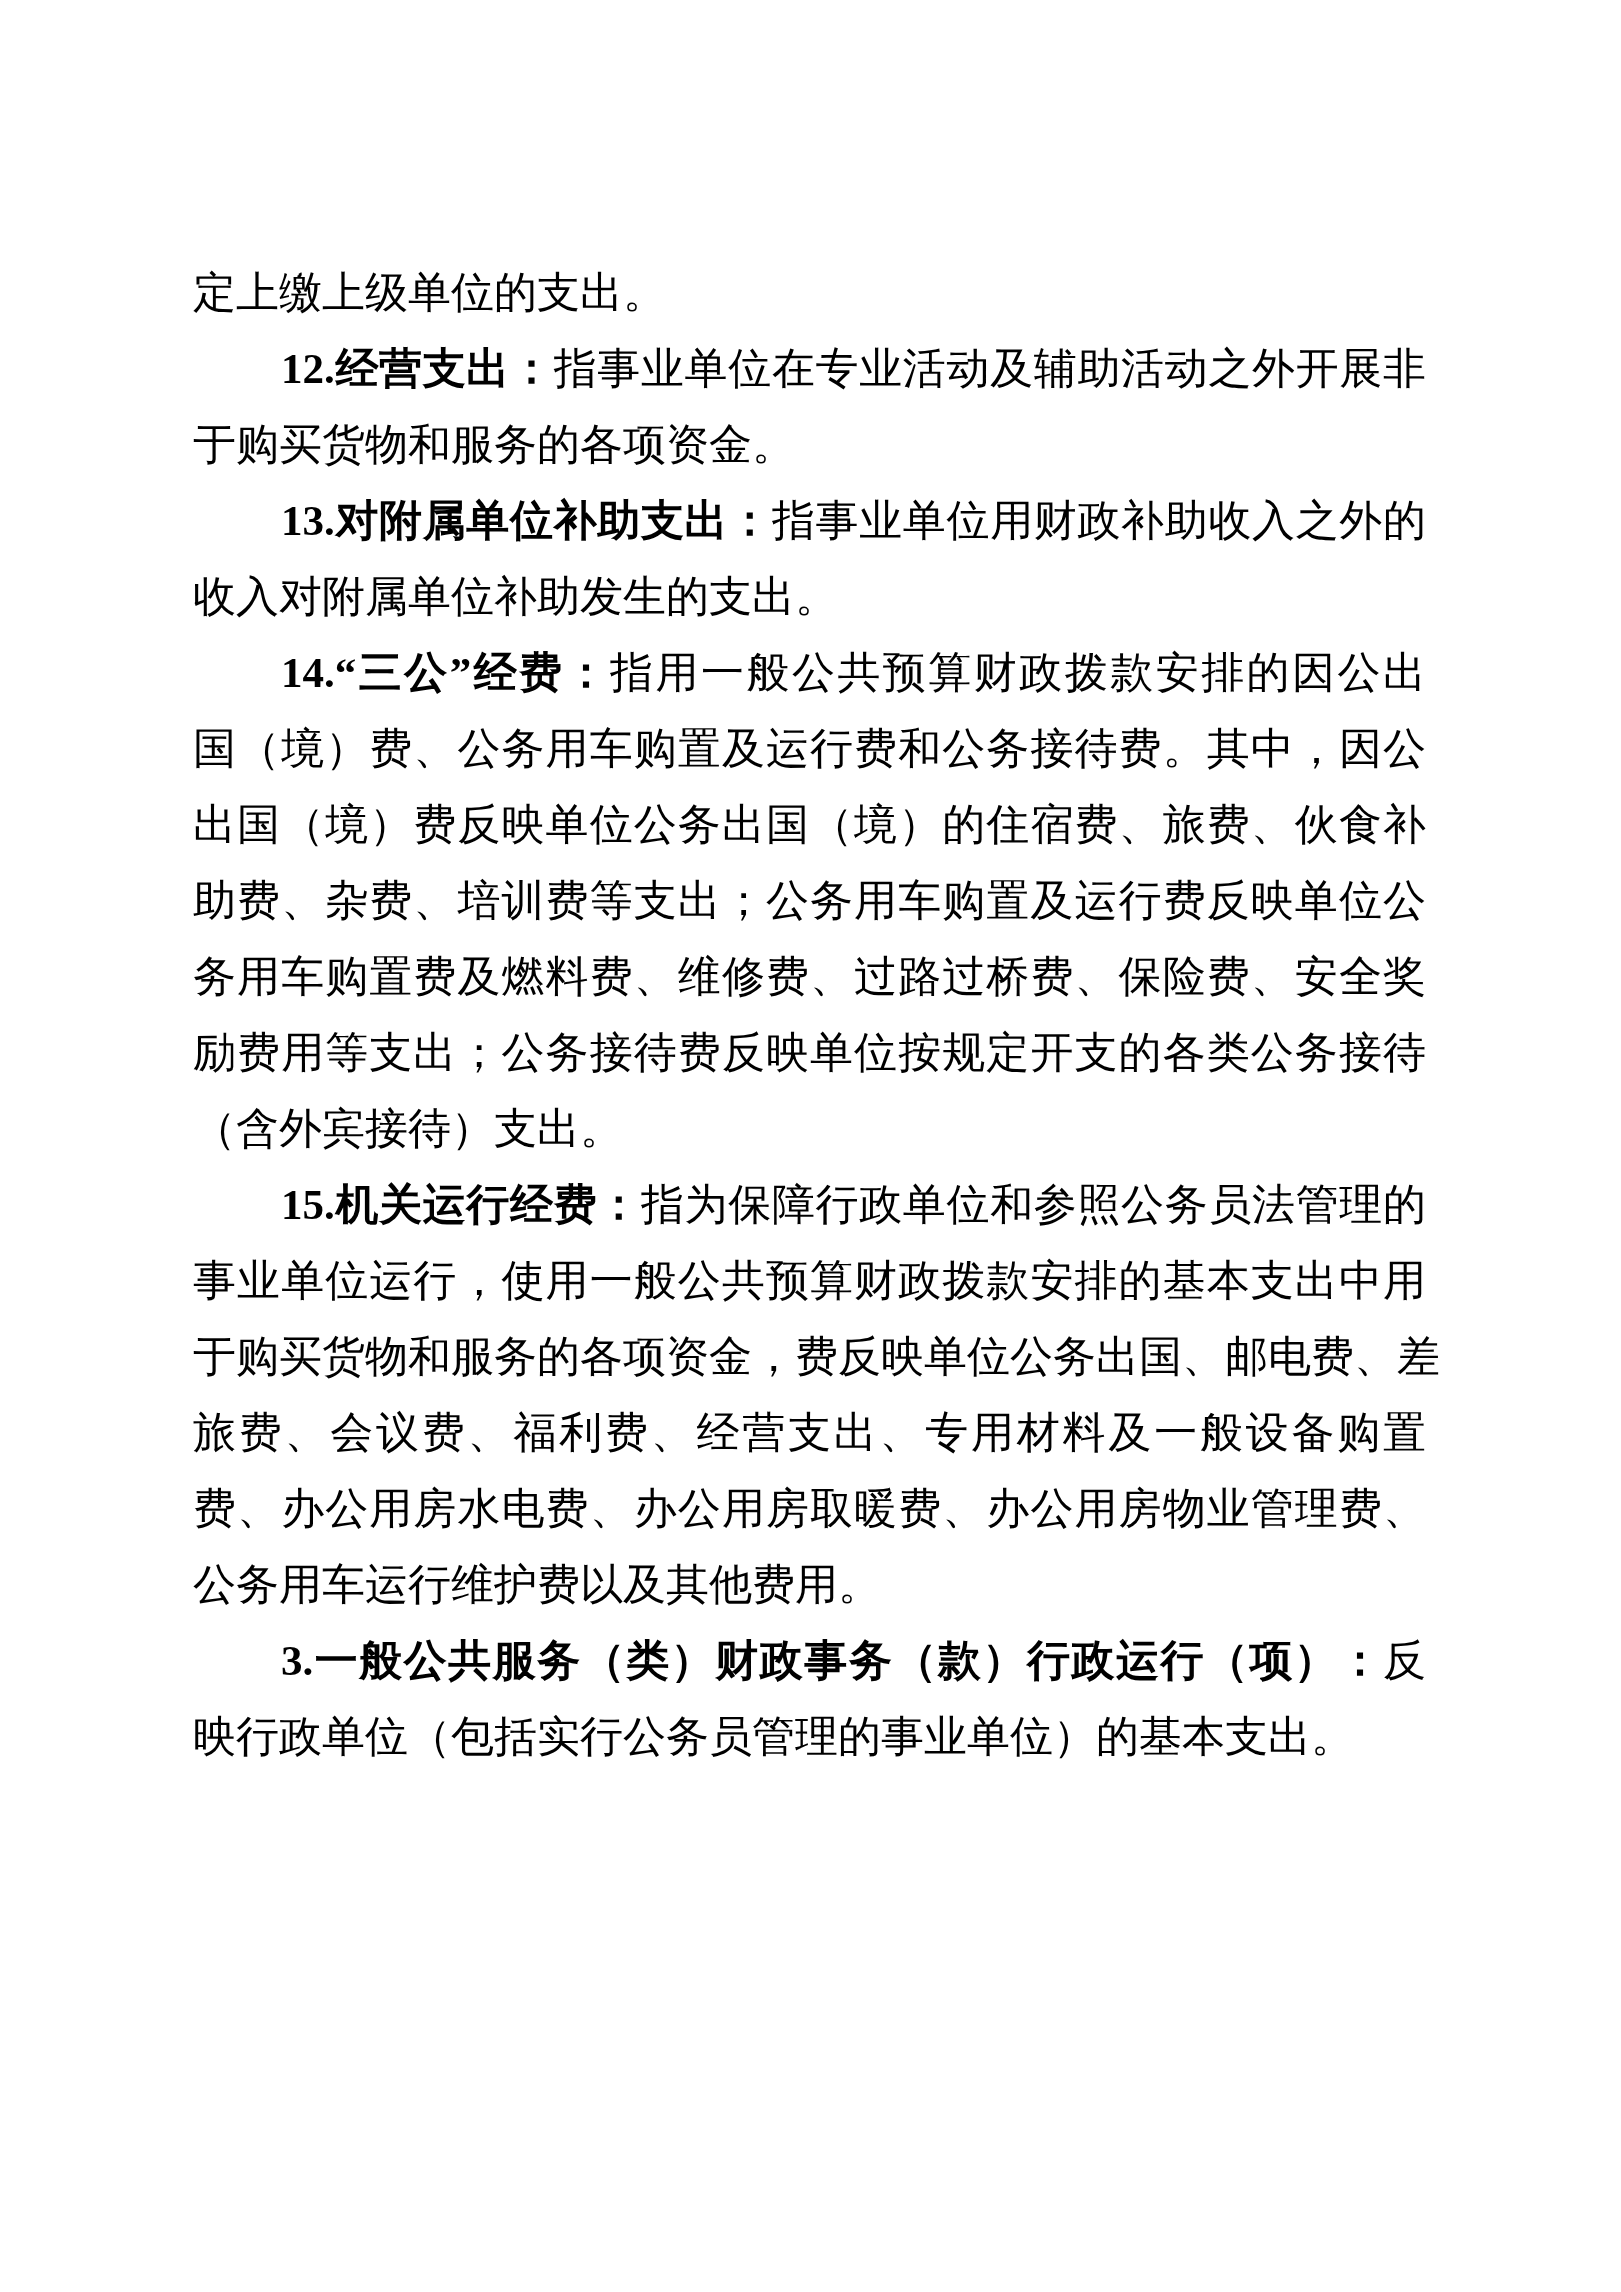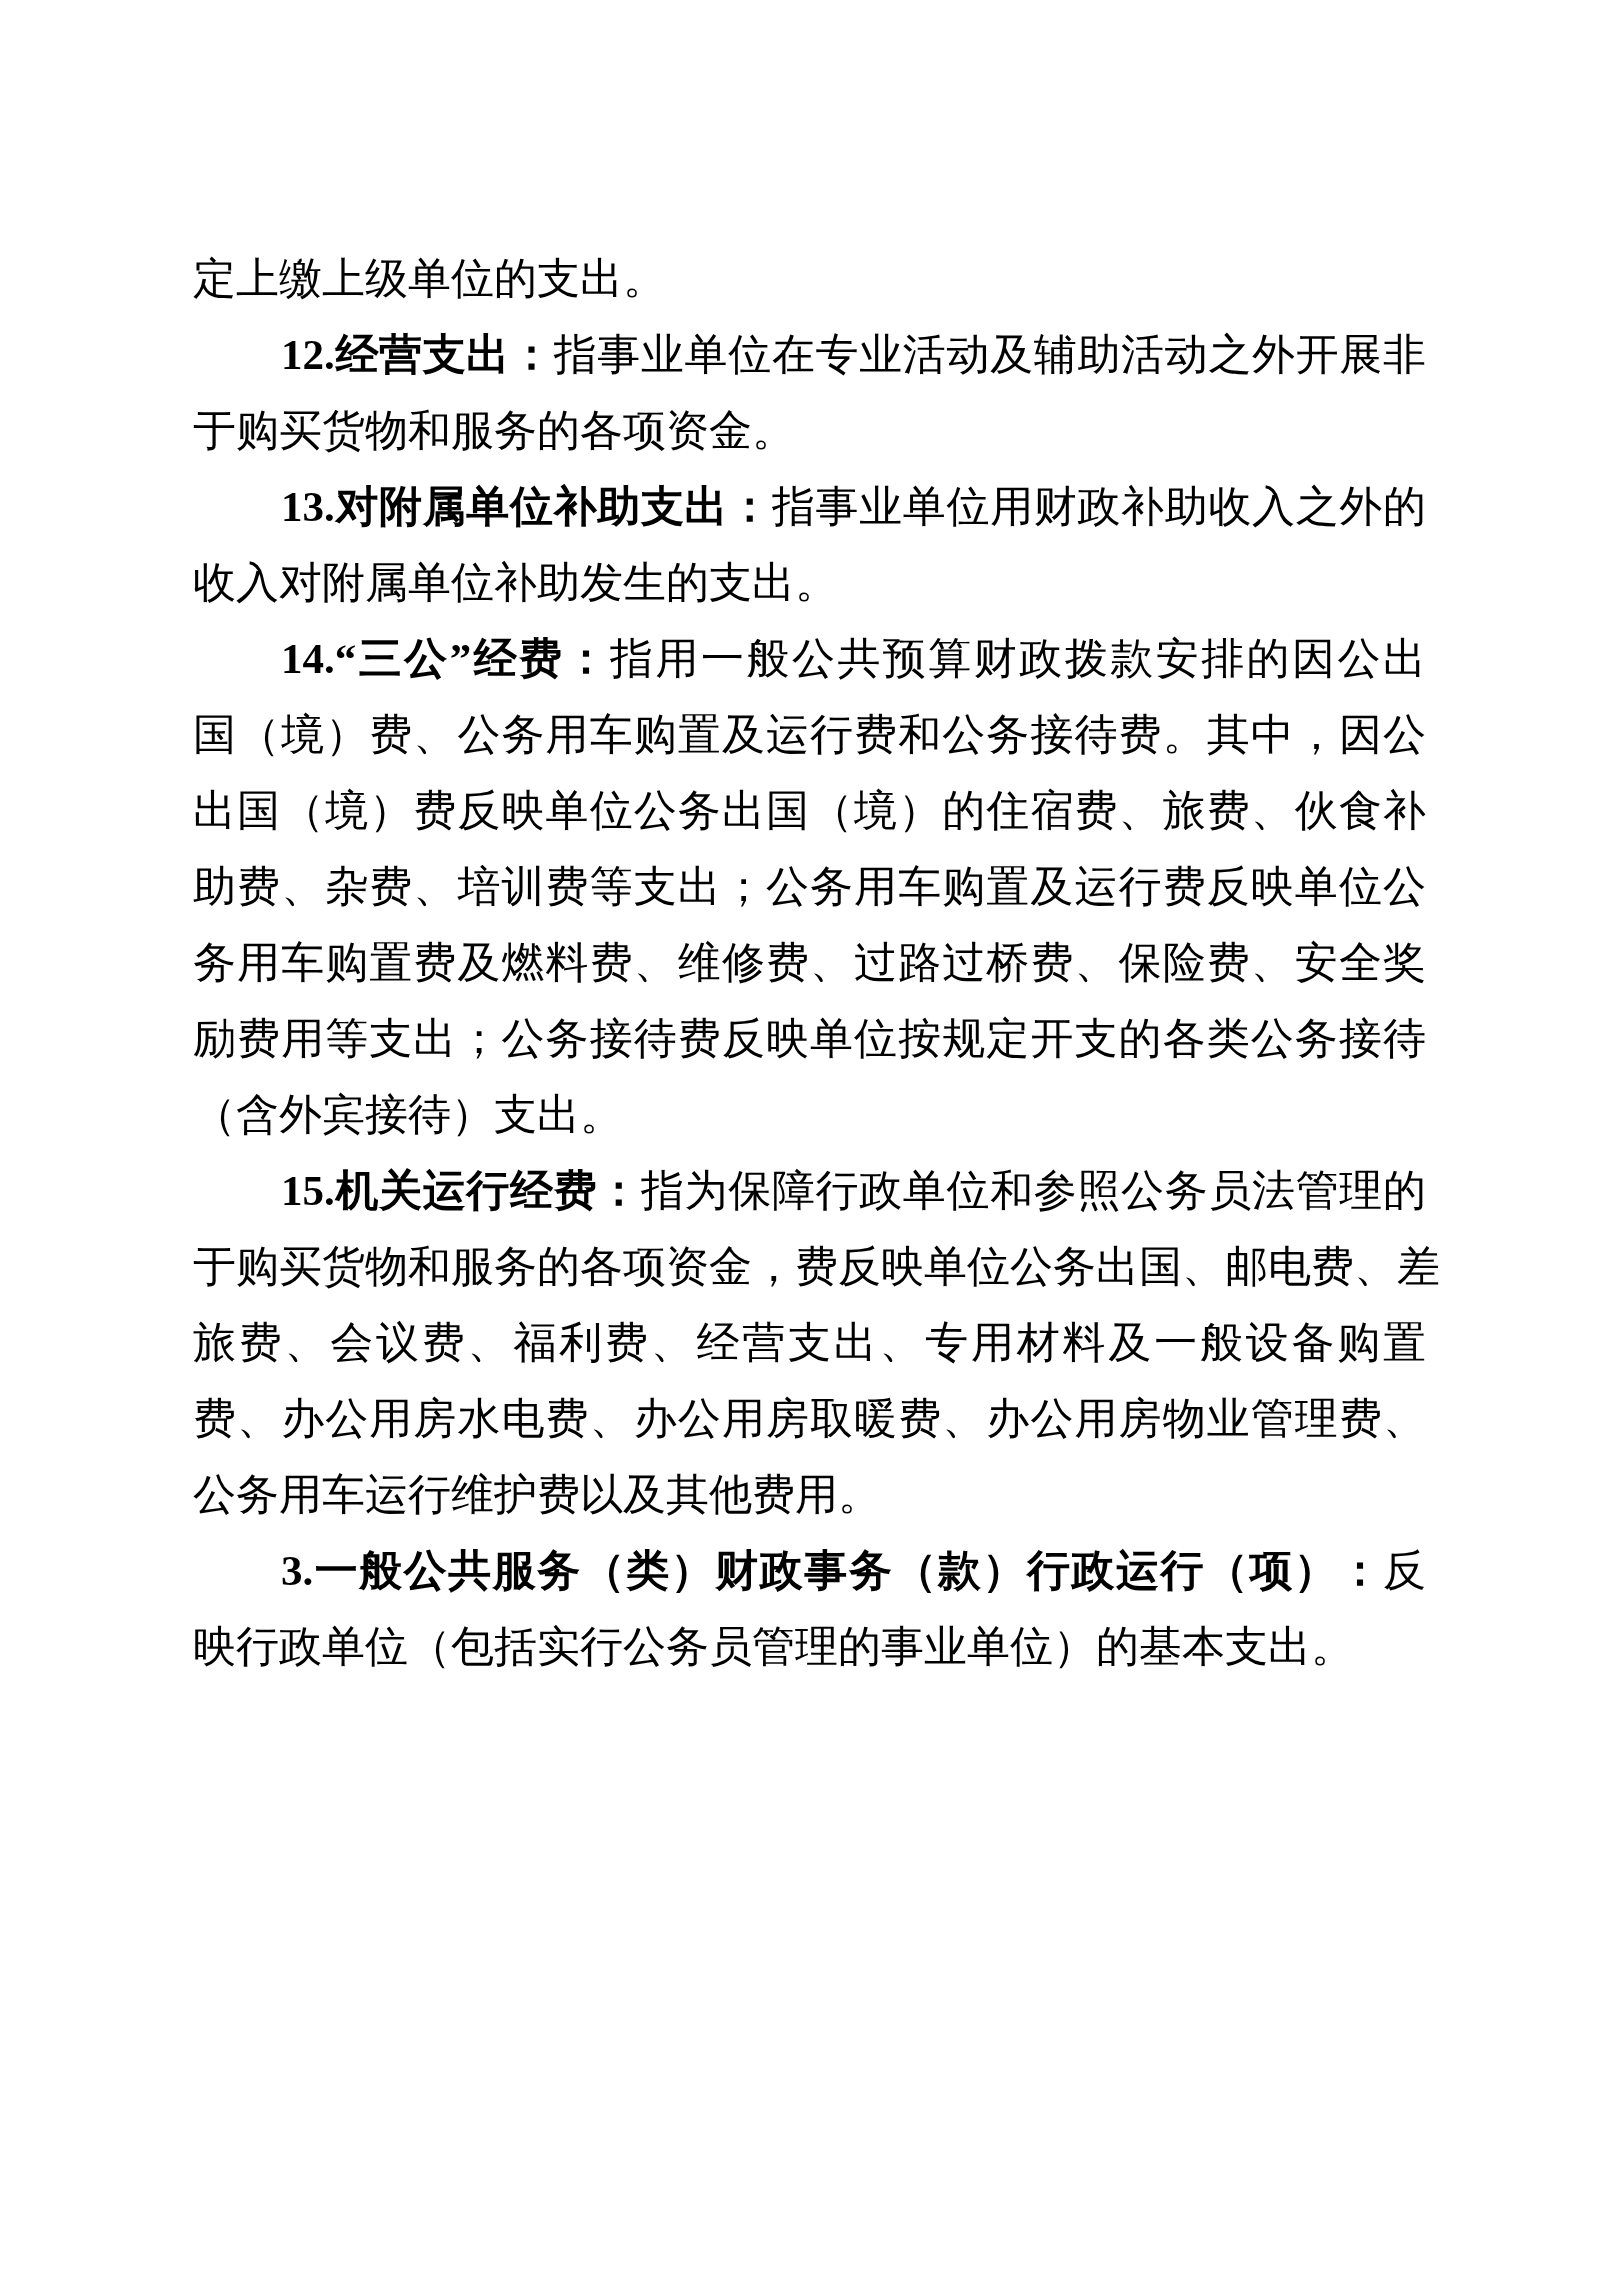--- a/index.html
+++ b/index.html
@@ -10,21 +10,21 @@
   .page {
     position: relative;
     width: 1621px;
     height: 2293px;
     background: #ffffff;
     overflow: hidden;
   }
   .doc-body {
     position: absolute;
     left: 193px;
-    top: 241px;
+    top: 255px;
     width: 1233px;
     font-family: "Liberation Serif", "DejaVu Serif", serif;
     font-size: 43px;
     color: #000000;
   }
   .line {
     line-height: 76px;
     height: 76px;
     white-space: nowrap;
     text-align: left;
@@ -56,20 +56,21 @@
       <div class="line just indent"><span class="run bold">13.对附属单位补助支出：</span><span class="run">指事业单位用财政补助收入之外的</span></div>
       <div class="line"><span class="run">收入对附属单位补助发生的支出。</span></div>
       <div class="line just indent"><span class="run bold">14.“三公”经费：</span><span class="run">指用一般公共预算财政拨款安排的因公出</span></div>
       <div class="line just"><span class="run">国（境）费、公务用车购置及运行费和公务接待费。其中，因公</span></div>
       <div class="line just"><span class="run">出国（境）费反映单位公务出国（境）的住宿费、旅费、伙食补</span></div>
       <div class="line just"><span class="run">助费、杂费、培训费等支出；公务用车购置及运行费反映单位公</span></div>
       <div class="line just"><span class="run">务用车购置费及燃料费、维修费、过路过桥费、保险费、安全奖</span></div>
       <div class="line just"><span class="run">励费用等支出；公务接待费反映单位按规定开支的各类公务接待</span></div>
       <div class="line"><span class="run">（含外宾接待）支出。</span></div>
       <div class="line just indent"><span class="run bold">15.机关运行经费：</span><span class="run">指为保障行政单位和参照公务员法管理的</span></div>
+      <div class="line just"><span class="run">事业单位运行，使用一般公共预算财政拨款安排的基本支出中用</span></div>
       <div class="line just"><span class="run">于购买货物和服务的各项资金，费反映单位公务出国、邮电费、差</span></div>
       <div class="line just"><span class="run">旅费、会议费、福利费、经营支出、专用材料及一般设备购置</span></div>
       <div class="line just"><span class="run">费、办公用房水电费、办公用房取暖费、办公用房物业管理费、</span></div>
       <div class="line"><span class="run">公务用车运行维护费以及其他费用。</span></div>
       <div class="line just indent"><span class="run bold">3.一般公共服务（类）财政事务（款）行政运行（项）：</span><span class="run">反</span></div>
       <div class="line"><span class="run">映行政单位（包括实行公务员管理的事业单位）的基本支出。</span></div>
     </div>
 </div>
 
 

